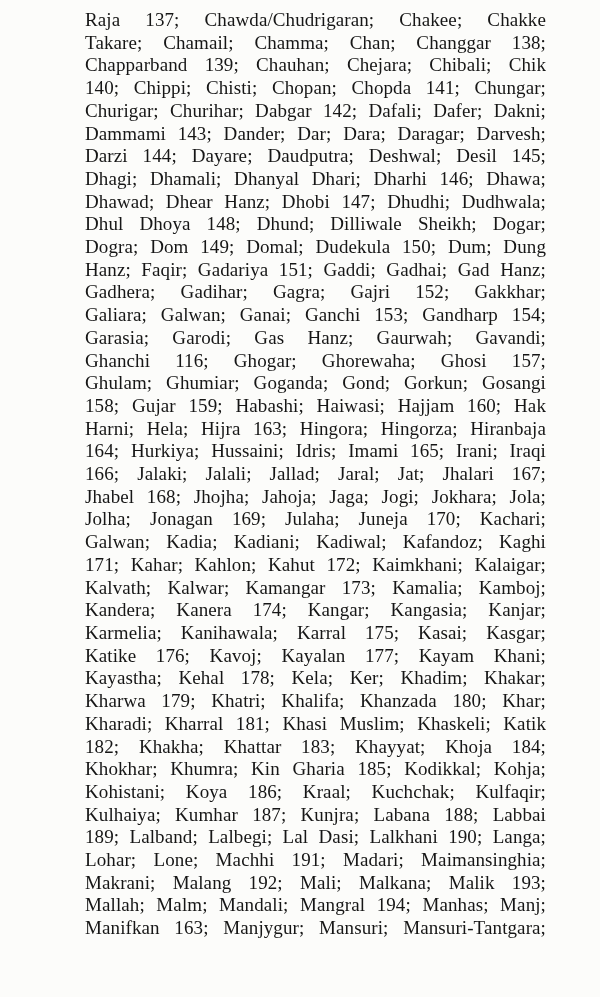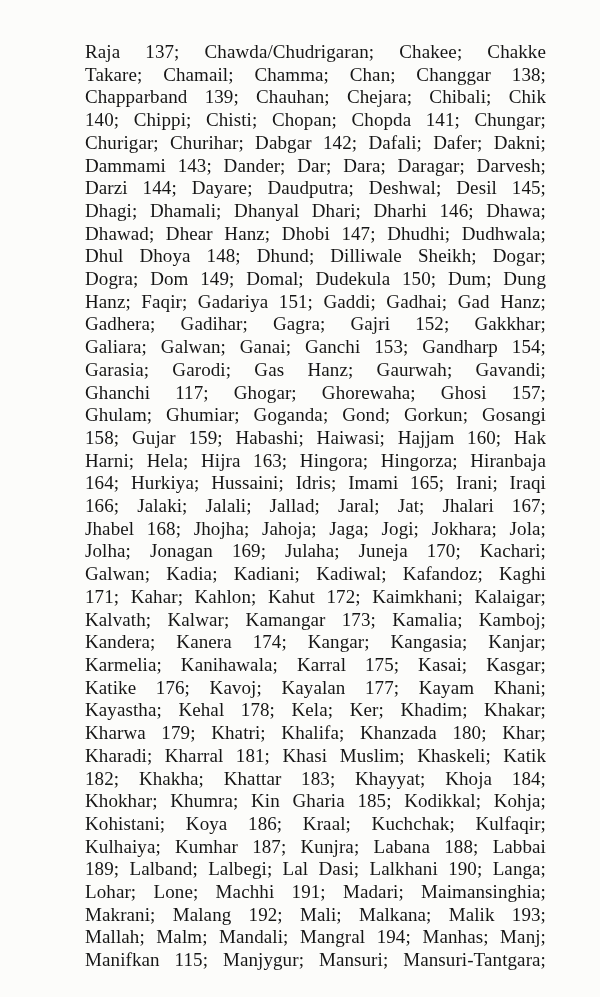--- a/index.html
+++ b/index.html
@@ -11,21 +11,20 @@
     position: relative;
     width: 600px;
     height: 997px;
     background: #fcfcfa;
     box-sizing: border-box;
     padding: 9px 54px 0 85px;
     overflow: hidden;
   }
   .text-block {
     width: 100%;
-    margin-top: 32px;
   }
   .line {
     font-family: "Liberation Serif", "DejaVu Serif", serif;
     font-size: 19px;
     line-height: 22.7px;
     color: #161616;
     text-align: justify;
     text-align-last: justify;
     letter-spacing: 0.1px;
     white-space: normal;
@@ -44,21 +43,21 @@
       <div class="line">Dammami 143; Dander; Dar; Dara; Daragar; Darvesh;</div>
       <div class="line">Darzi 144; Dayare; Daudputra; Deshwal; Desil 145;</div>
       <div class="line">Dhagi; Dhamali; Dhanyal Dhari; Dharhi 146; Dhawa;</div>
       <div class="line">Dhawad; Dhear Hanz; Dhobi 147; Dhudhi; Dudhwala;</div>
       <div class="line">Dhul Dhoya 148; Dhund; Dilliwale Sheikh; Dogar;</div>
       <div class="line">Dogra; Dom 149; Domal; Dudekula 150; Dum; Dung</div>
       <div class="line">Hanz; Faqir; Gadariya 151; Gaddi; Gadhai; Gad Hanz;</div>
       <div class="line">Gadhera; Gadihar; Gagra; Gajri 152; Gakkhar;</div>
       <div class="line">Galiara; Galwan; Ganai; Ganchi 153; Gandharp 154;</div>
       <div class="line">Garasia; Garodi; Gas Hanz; Gaurwah; Gavandi;</div>
-      <div class="line">Ghanchi 117; Ghogar; Ghorewaha; Ghosi 157;</div>
+      <div class="line">Ghanchi 116; Ghogar; Ghorewaha; Ghosi 157;</div>
       <div class="line">Ghulam; Ghumiar; Goganda; Gond; Gorkun; Gosangi</div>
       <div class="line">158; Gujar 159; Habashi; Haiwasi; Hajjam 160; Hak</div>
       <div class="line">Harni; Hela; Hijra 163; Hingora; Hingorza; Hiranbaja</div>
       <div class="line">164; Hurkiya; Hussaini; Idris; Imami 165; Irani; Iraqi</div>
       <div class="line">166; Jalaki; Jalali; Jallad; Jaral; Jat; Jhalari 167;</div>
       <div class="line">Jhabel 168; Jhojha; Jahoja; Jaga; Jogi; Jokhara; Jola;</div>
       <div class="line">Jolha; Jonagan 169; Julaha; Juneja 170; Kachari;</div>
       <div class="line">Galwan; Kadia; Kadiani; Kadiwal; Kafandoz; Kaghi</div>
       <div class="line">171; Kahar; Kahlon; Kahut 172; Kaimkhani; Kalaigar;</div>
       <div class="line">Kalvath; Kalwar; Kamangar 173; Kamalia; Kamboj;</div>
@@ -69,15 +68,15 @@
       <div class="line">Kharwa 179; Khatri; Khalifa; Khanzada 180; Khar;</div>
       <div class="line">Kharadi; Kharral 181; Khasi Muslim; Khaskeli; Katik</div>
       <div class="line">182; Khakha; Khattar 183; Khayyat; Khoja 184;</div>
       <div class="line">Khokhar; Khumra; Kin Gharia 185; Kodikkal; Kohja;</div>
       <div class="line">Kohistani; Koya 186; Kraal; Kuchchak; Kulfaqir;</div>
       <div class="line">Kulhaiya; Kumhar 187; Kunjra; Labana 188; Labbai</div>
       <div class="line">189; Lalband; Lalbegi; Lal Dasi; Lalkhani 190; Langa;</div>
       <div class="line">Lohar; Lone; Machhi 191; Madari; Maimansinghia;</div>
       <div class="line">Makrani; Malang 192; Mali; Malkana; Malik 193;</div>
       <div class="line">Mallah; Malm; Mandali; Mangral 194; Manhas; Manj;</div>
-      <div class="line">Manifkan 115; Manjygur; Mansuri; Mansuri-Tantgara;</div>
+      <div class="line">Manifkan 163; Manjygur; Mansuri; Mansuri-Tantgara;</div>
     </div>
 </div>
 
 </body></html>

